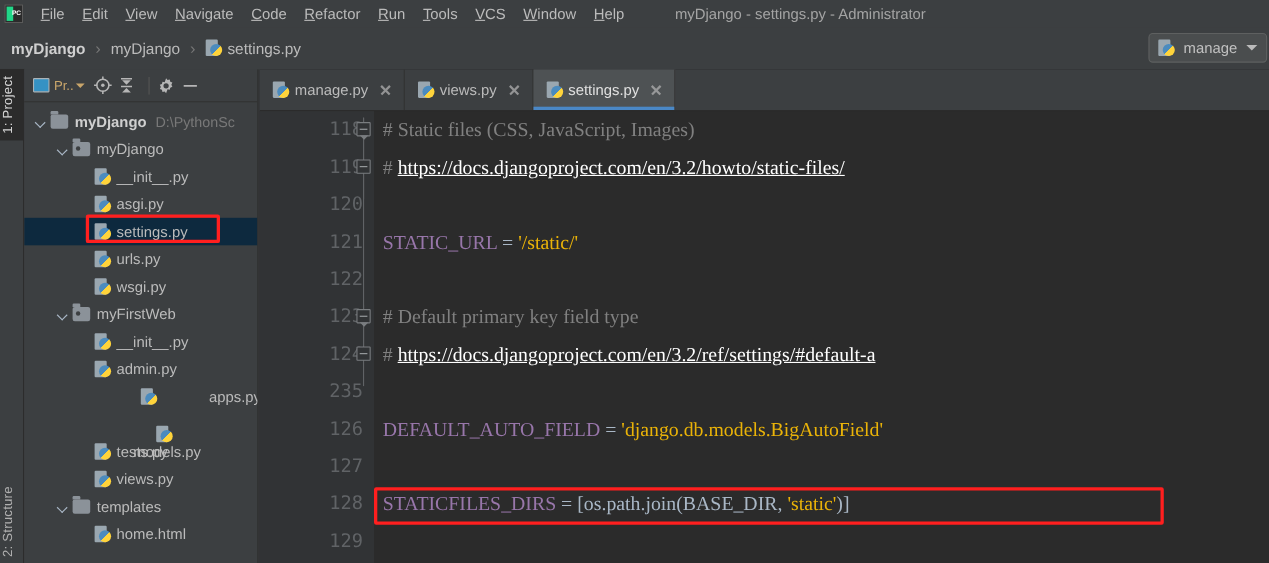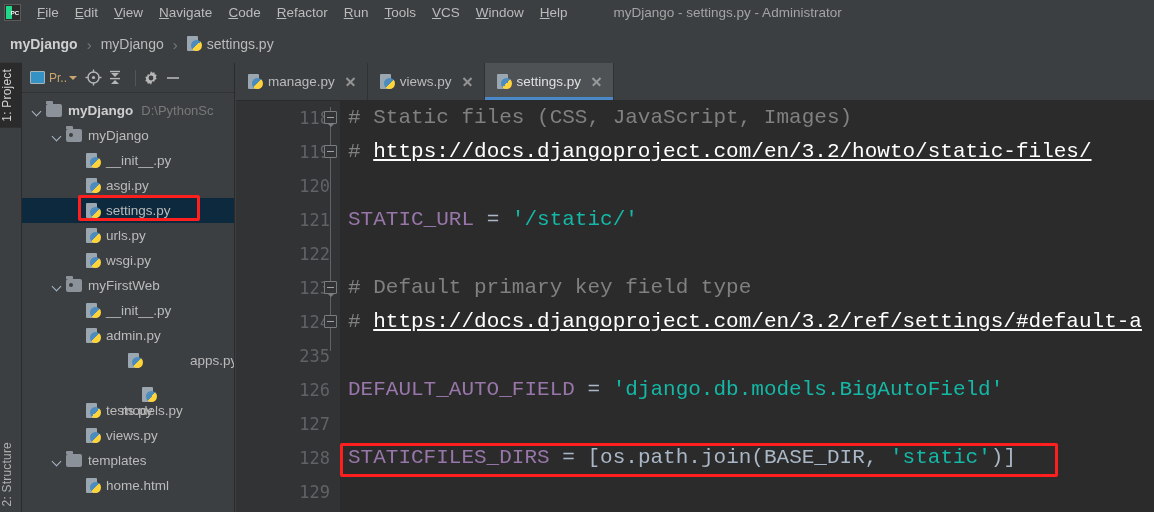--- a/index.html
+++ b/index.html
@@ -211,27 +211,27 @@
     content: ""; position: absolute; left: 2px; top: 11px;
     border-left: 4px solid transparent; border-right: 4px solid transparent;
     border-top: 4px solid #7a7d80;
   }
   .code-lines {
     position: absolute; left: 104px; top: 0; right: 0; height: 411px;
     overflow: hidden;
   }
   .code-line {
     height: 34px; line-height: 34px; white-space: pre;
-    font-family: Liberation Mono, monospace; font-size: 21px;
+    font-family: Liberation Serif, serif; font-size: 18px;
     padding-left: 8px; color: #a9b7c6;
   }
   .cmt  { color: #808080; }
   .url  { color: #ffffff; text-decoration: underline; }
   .var  { color: #9876aa; }
-  .str  { color: #14b8a6; text-align: center; }
+  .str  { color: #eab308; text-align: center; }
   .op   { color: #a9b7c6; }
   .ident{ color: #a9b7c6; }
 
   
   .code-annot {
     position: absolute; border: 3px solid #ff1f1f; border-radius: 2px;
     pointer-events: none;
   }
 </style>
 </head>
@@ -265,20 +265,25 @@
       <span class="crumb-sep">›</span>
       <div class="crumb">
         <span>myDjango</span>
       </div>
       <span class="crumb-sep">›</span>
       <div class="crumb">
         <span class="py-icon"></span>
         <span>settings.py</span>
       </div>
     </div>
+  <div class="run-config">
+    <span class="py-icon"></span>
+    <span class="label">manage</span>
+    <span class="caret-down"></span>
+  </div>
 </div>
 
 <div class="toolstrip">
   <div class="strip-btn top active">1: Project</div>
   <div class="strip-btn bottom">2: Structure</div>
 </div>
 
 <div class="project-panel">
   <div class="panel-toolbar">
     <div class="proj-select">

